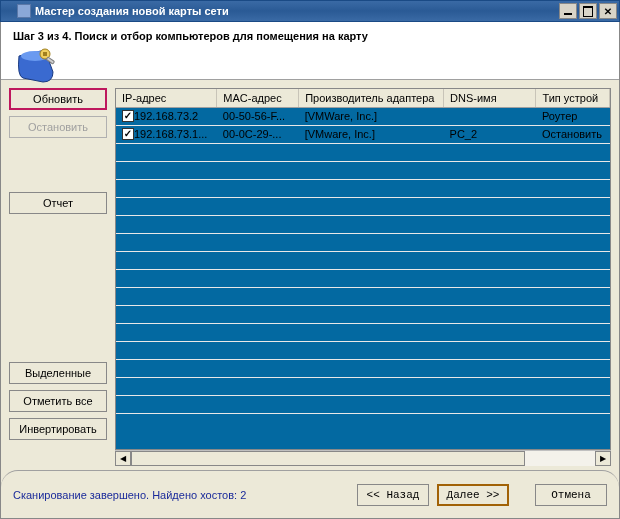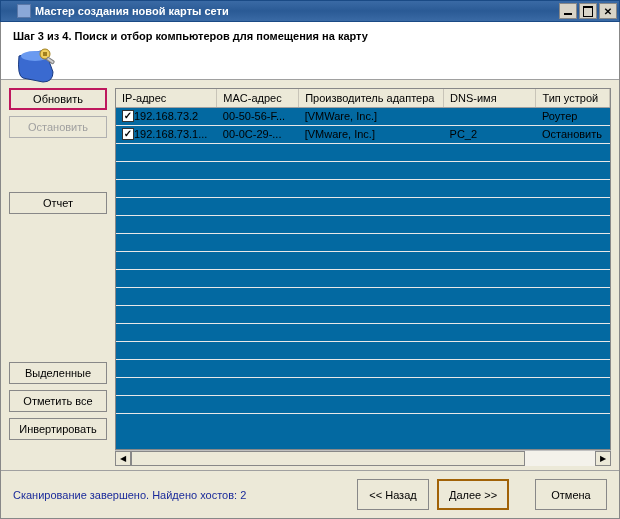--- a/index.html
+++ b/index.html
@@ -198,35 +198,37 @@
   .footer {
     position: absolute;
     left: 0; right: 0; bottom: 0;
     height: 48px;
     border-top: 1px solid #a0a0a0;
     display: flex;
     align-items: center;
     padding: 0 12px;
     gap: 8px;
     background: #ece9d8;
+    border-radius: 17px;
   }
   .status {
     flex: 1;
     color: #1a2a9a;
   }
   .nav-btn {
     width: 72px;
-    height: 31px;
+    height: 22px;
     border: 1px solid #888;
     background: #ece9d8;
     display: flex;
     align-items: center;
     justify-content: center;
     font-size: 11px;
     cursor: pointer;
+    font-family: Liberation Mono, monospace;
   }
   .nav-btn.default {
     border: 2px solid #a16207;
   }
   .nav-gap { width: 10px; }
 </style>
 </head>
 <body>
 
 <div class="titlebar">

